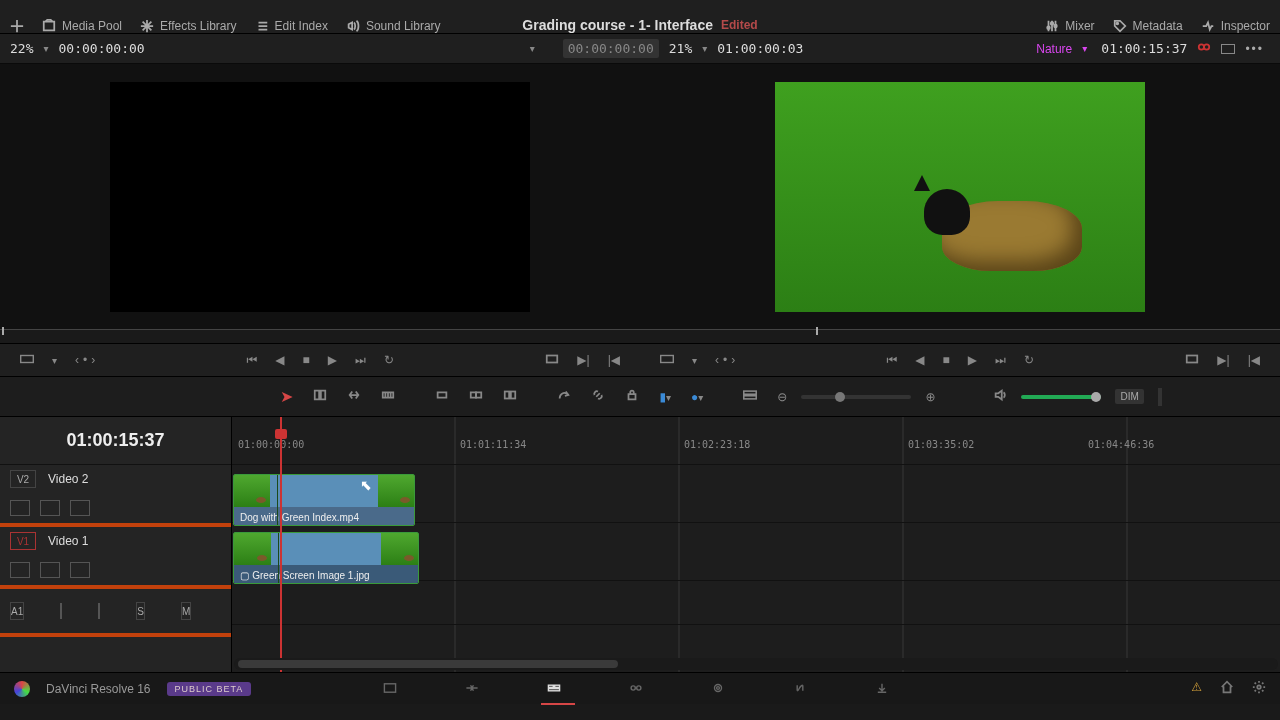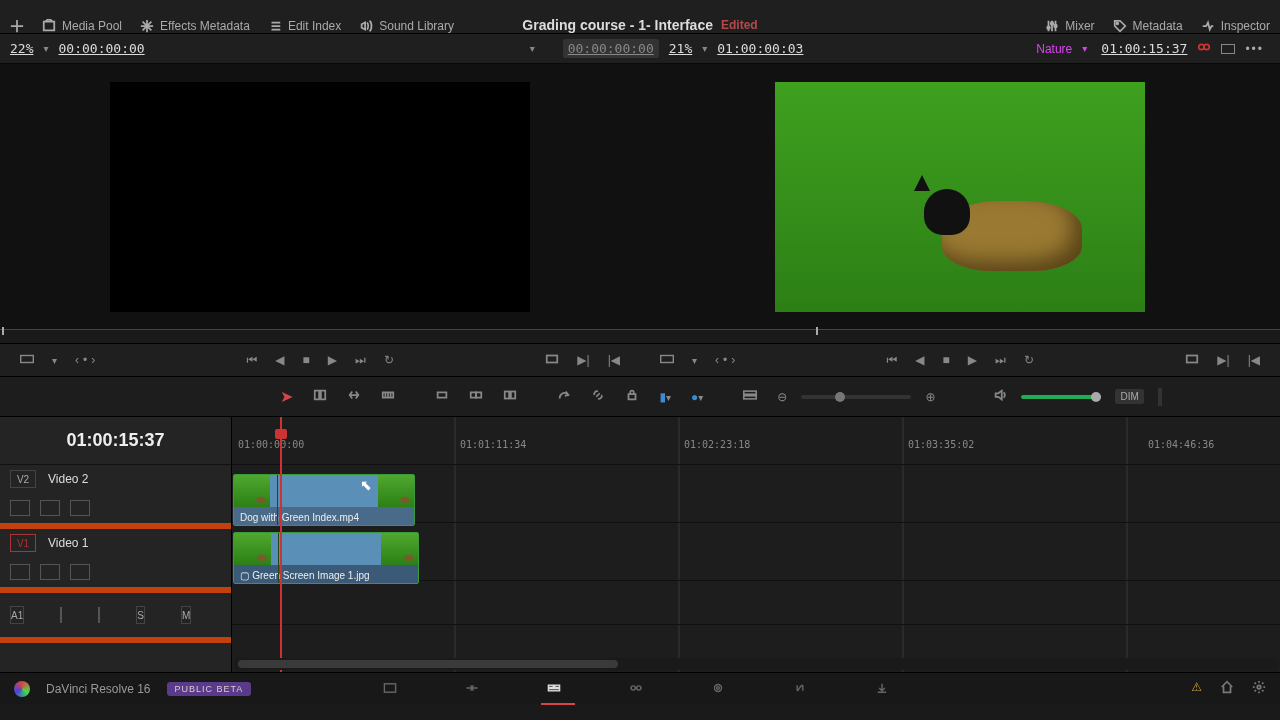--- a/index.html
+++ b/index.html
@@ -12,21 +12,21 @@
 .topbar .title .edited { color:#b54a4a; font-weight:700; font-size:12px; }
 .topbar .right { margin-left:auto; display:flex; gap:18px; }
 .icn { width:14px; height:14px; display:inline-block; }
 
 
 .tcbar { height:30px; background:#1f1f1f; display:flex; align-items:center; padding:0 10px; gap:14px; color:#aaa; border-bottom:1px solid #0a0a0a; }
 .tcbar .left, .tcbar .right { display:flex; align-items:center; gap:10px; flex:1; }
 .tcbar .right { justify-content:flex-start; padding-left:14px; }
 .tcbar .nature { color:#d946ef; }
 .tcbar .far-right { display:flex; gap:10px; align-items:center; padding-right:6px; }
-.tcbar .pct, .tcbar .tc { font-family:Consolas,monospace; font-size:13px; color:#ddd;text-decoration:underline; }
+.tcbar .pct, .tcbar .tc { font-family:Consolas,monospace; font-size:13px; color:#ddd; }
 .tcbar .tc.dim { color:#888; }
 .chev { color:#888; font-size:10px; }
 .sq { width:14px; height:10px; border:1px solid #888; }
 .dots { letter-spacing:2px; }
 
 
 .viewers { display:flex; height:265px; background:#111; }
 .viewer { flex:1; display:flex; flex-direction:column; position:relative; }
 .viewer .screen { flex:1; display:flex; align-items:center; justify-content:center; background:#111; }
 .viewer .screen .srcblack { width:420px; height:230px; background:#000; }
@@ -61,21 +61,21 @@
 .zoomslider { width:110px; height:4px; background:#333; border-radius:2px; position:relative; }
 .zoomslider .knob { position:absolute; left:34px; top:-3px; width:10px; height:10px; border-radius:50%; background:#777; }
 .vslider { width:80px; height:4px; background:#2a5; border-radius:2px; position:relative; }
 .vslider .knob { position:absolute; right:0; top:-3px; width:10px; height:10px; border-radius:50%; background:#aaa; }
 .dim { padding:2px 5px; background:#333; border-radius:2px; font-size:10px; color:#aaa; }
 
 
 .timeline { display:flex; height:255px; background:#1d1d1d; }
 .tl-left { width:232px; background:#242424; border-right:1px solid #000; }
 .tl-left .tlhead { height:48px; display:flex; align-items:center; justify-content:center; font-size:18px; font-weight:600; color:#eee; border-bottom:1px solid #111; }
-.track { border-bottom:6px solid #c2410c;text-align:center; }
+.track { border-bottom:4px solid #c2410c;text-align:center; }
 .track .row1 { height:28px; display:flex; align-items:center; padding:0 10px; gap:12px; }
 .track .row2 { height:30px; display:flex; align-items:center; padding:0 10px; gap:10px; color:#888; }
 .track.audio .row1 { height:44px;gap:36px; }
 .tag { width:26px; height:18px; border:1px solid #444; display:inline-flex; align-items:center; justify-content:center; font-size:10px; color:#aaa; }
 .tag.v1 { border-color:#a33; color:#a33; }
 .tag.sq22 { width:22px; }
 .tname { color:#ddd; font-size:12px; }
 .tiny { width:20px; height:16px; border:1px solid #555; display:inline-block; }
 
 .tl-right { flex:1; position:relative; background:
@@ -128,21 +128,21 @@
     <span class="icn"><svg viewBox="0 0 16 16">
           <rect x="2" y="3" width="12" height="10"></rect>
           <path d="M4 3l2-2h4l2 2"></path>
         </svg></span>
     <span>Media Pool</span>
   </div>
   <div class="tb-item">
     <span class="icn"><svg viewBox="0 0 16 16">
           <path d="M8 1v14M1 8h14M3 3l10 10M13 3L3 13"></path>
         </svg></span>
-    <span>Effects Metadata</span>
+    <span>Effects Library</span>
   </div>
   <div class="tb-item">
     <span class="icn"><svg viewBox="0 0 16 16">
           <path d="M4 4h10M4 8h10M4 12h10M2 4h0M2 8h0M2 12h0"></path>
         </svg></span>
     <span>Edit Index</span>
   </div>
   <div class="tb-item">
     <span class="icn"><svg viewBox="0 0 16 16">
           <path d="M3 10V6l4-2v8l-4-2zM9 4c2 1 2 7 0 8M12 2c3 2 3 10 0 12"></path>
@@ -381,21 +381,21 @@
         <span class="tname">2.7</span>
       </div>
     </div>
   </div>
   <div class="tl-right">
     <div class="ruler">
       <span class="tc" style="left:6px">01:00:00:00</span>
       <span class="tc" style="left:228px">01:01:11:34</span>
       <span class="tc" style="left:452px">01:02:23:18</span>
       <span class="tc" style="left:676px">01:03:35:02</span>
-      <span class="tc" style="left:916px">01:04:46:36</span>
+      <span class="tc" style="left:856px">01:04:46:36</span>
     </div>
     <div class="lane">
       <div class="clip" style="left:1px;width:182px">
         <div class="thumbs">
             <div class="t"></div>
             <div class="mid"></div>
             <div class="t"></div>
           </div>
         <div class="lbl"><span>Dog with</span>&nbsp;<span>Green Index.mp4</span></div>
         <div class="split"></div>

